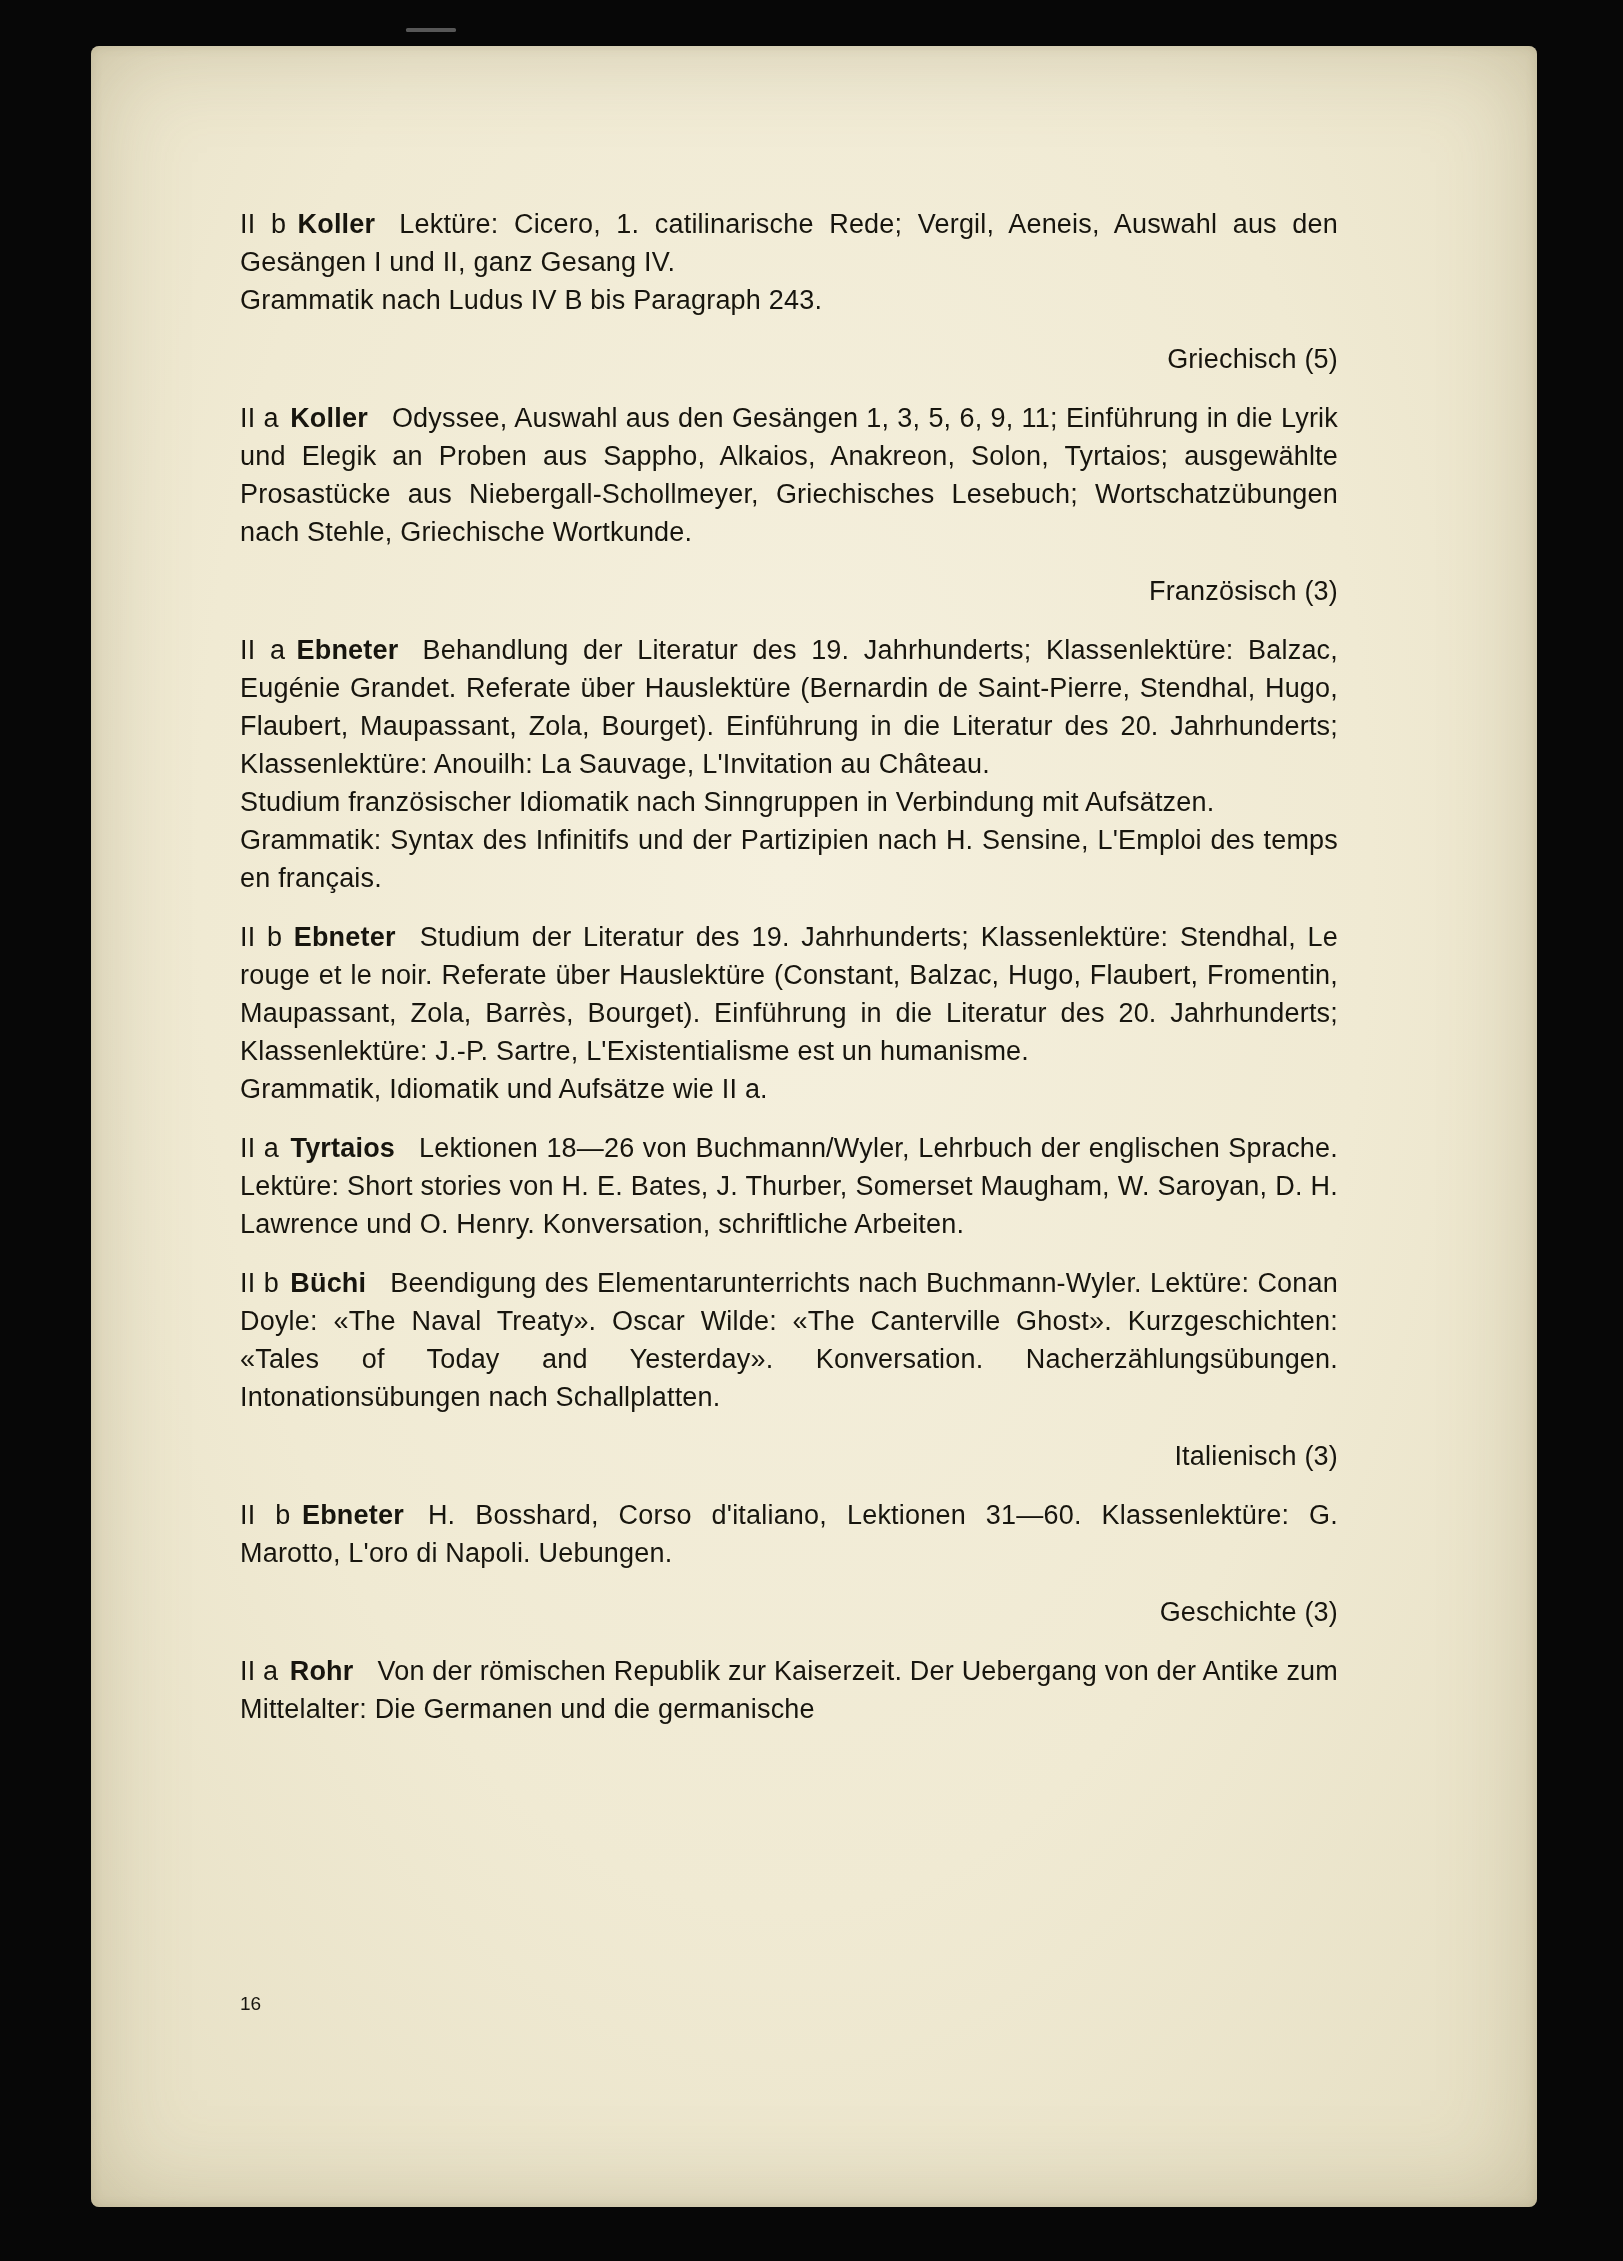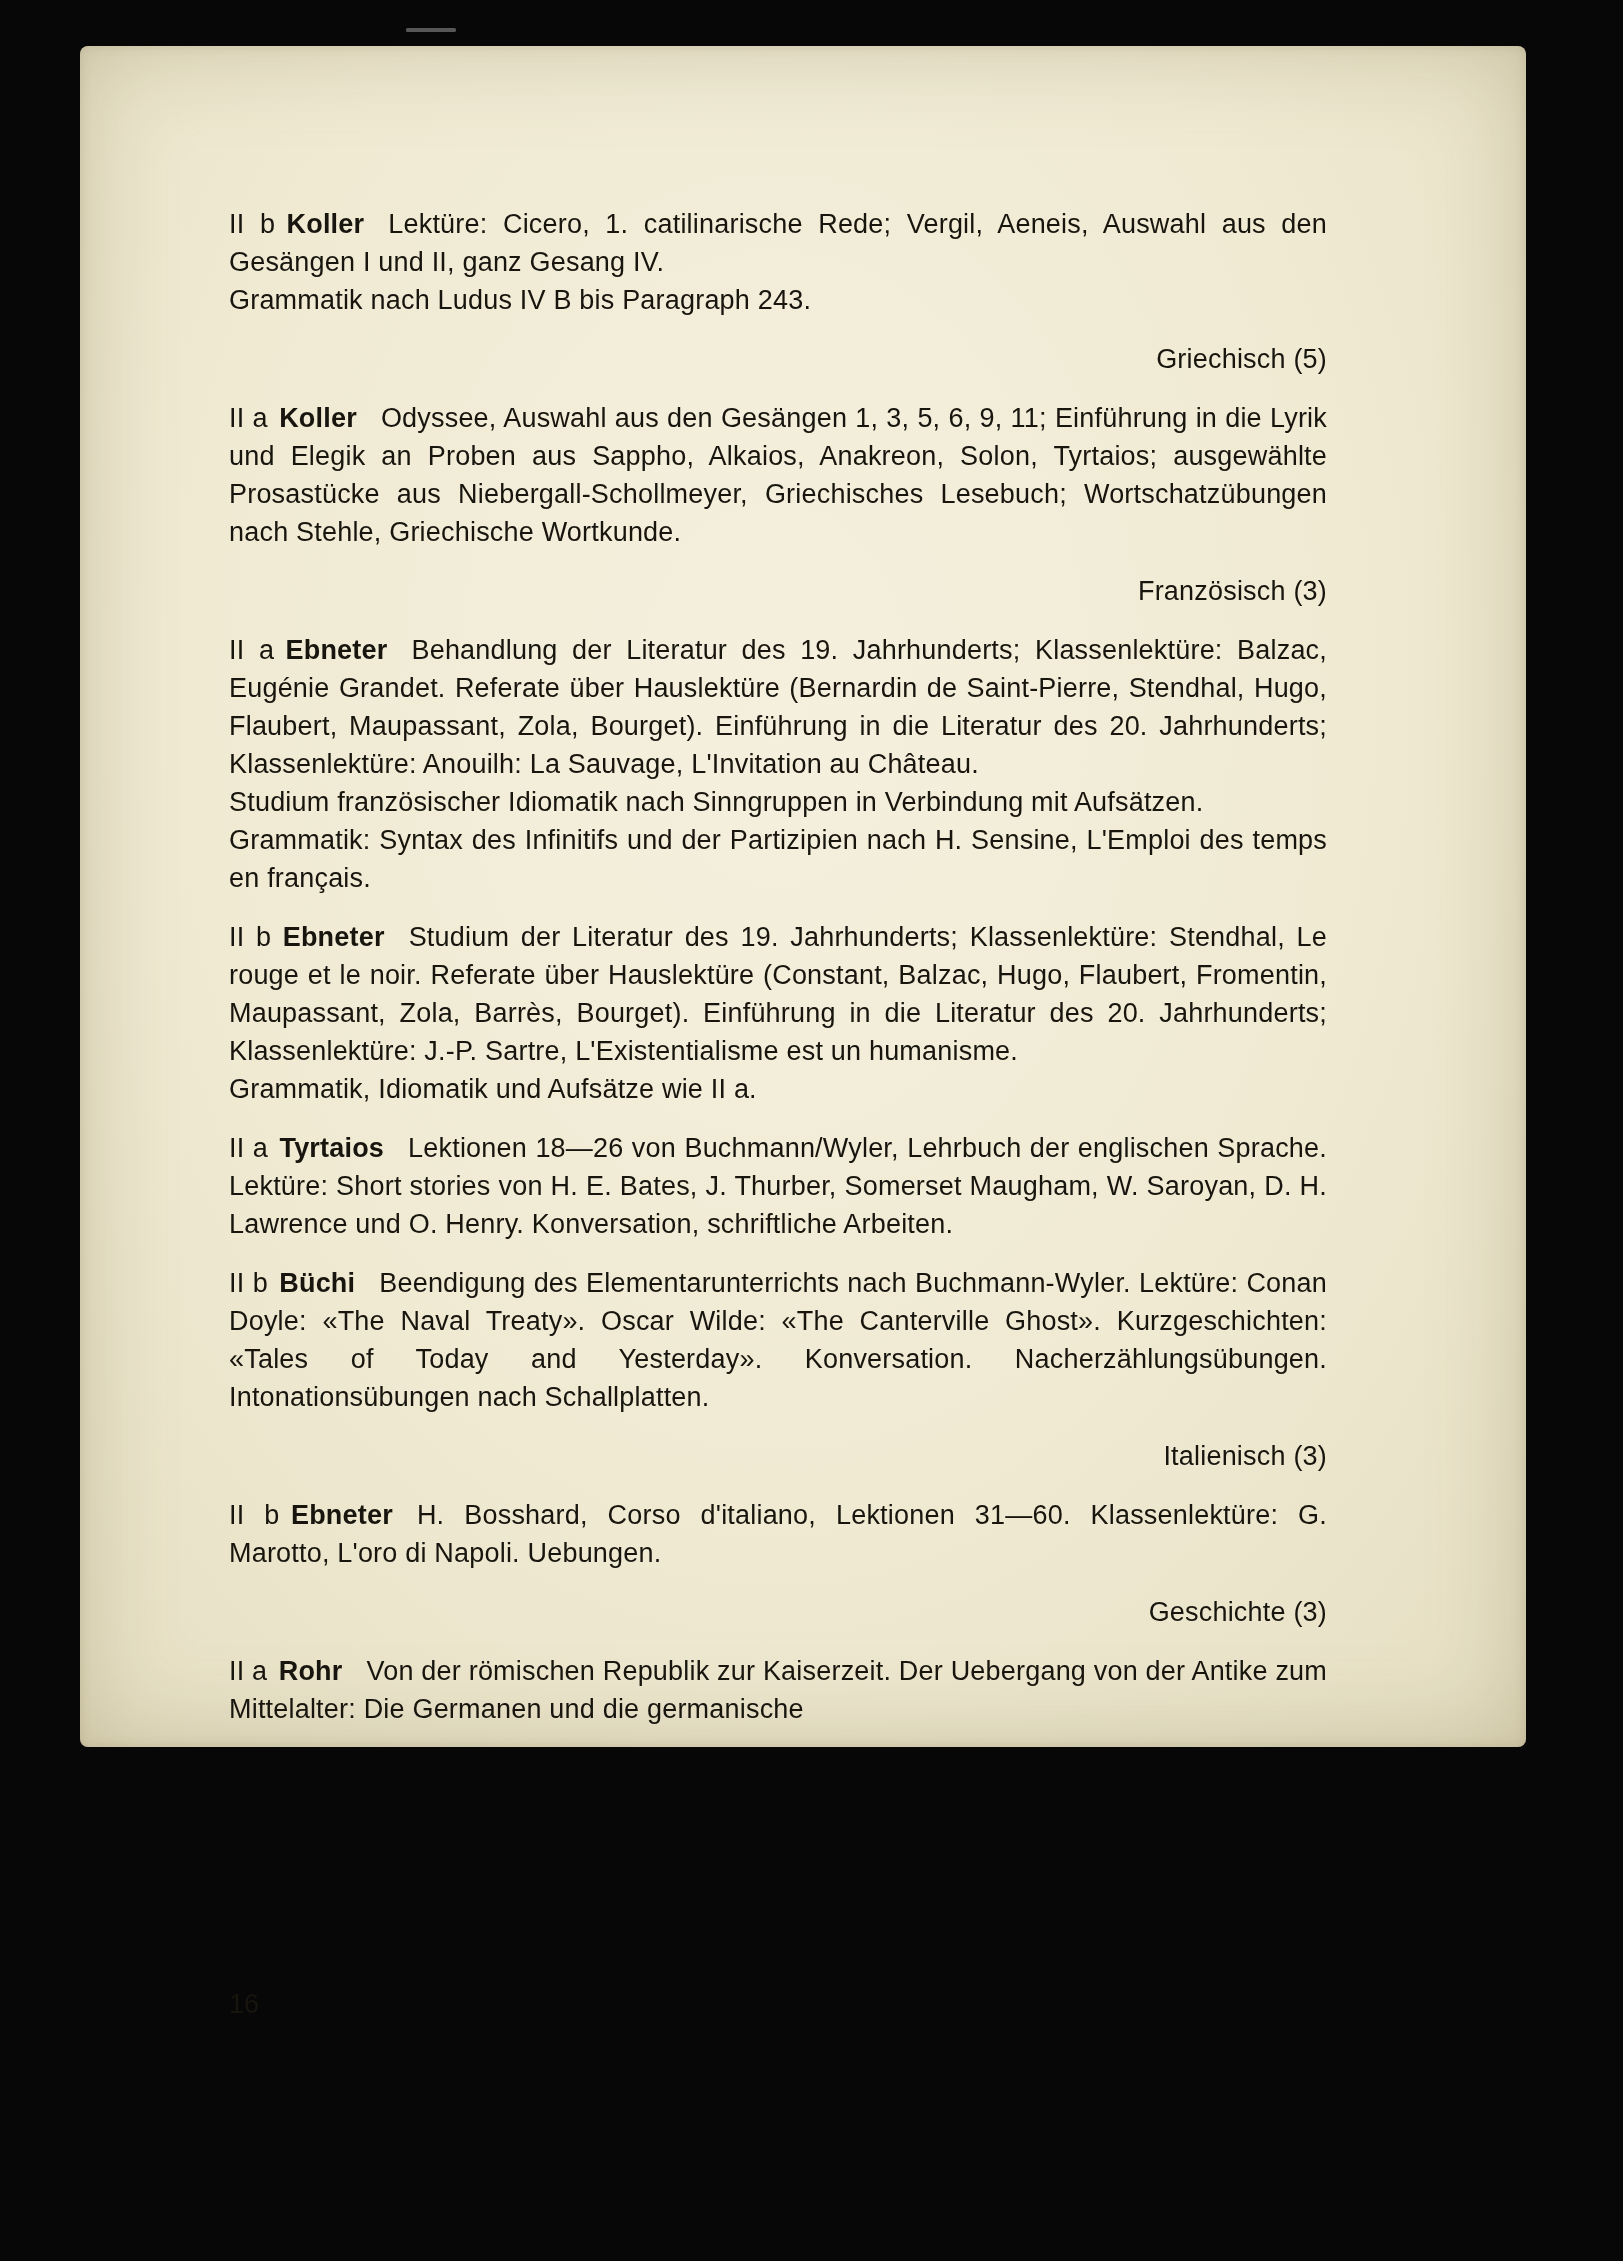--- a/index.html
+++ b/index.html
@@ -18,22 +18,22 @@
   .scan-mark {
     position: absolute;
     left: 406px; top: 28px;
     width: 50px; height: 4px;
     background: #6b6b6b;
     border-radius: 1.6px;
     opacity: 0.8;
   }
   .paper {
     position: absolute;
-    left: 80px; top: 46px;
-    width: 1446px; height: 1701px;
+    left: 91px; top: 46px;
+    width: 1446px; height: 2161px;
     background: radial-gradient(ellipse at 48% 38%, #f5f0de 0%, var(--paper) 55%, #e5dec2 100%);
     border-radius: 8px;
     box-shadow: inset 0 0 97px rgba(120, 105, 60, 0.28), inset 0 0 11.4px rgba(110, 100, 60, 0.18);
   }
   .content {
     position: absolute;
     left: 149px; top: 159px;
     width: 1098px;
     color: var(--ink);
     font-size: 27px;
@@ -46,21 +46,21 @@
   .block { margin-bottom: 21px; }
   .block:last-child { margin-bottom: 12px; }
   .heading { text-align: right; }
   .entry-line { text-align: justify; }
   .klass { padding-right: 11.4px; white-space: nowrap; }
   .teacher { font-weight: 700; padding-right: 24px; }
   .page-number {
     position: absolute;
     left: 149px; top: 1939px;
     color: var(--ink);
-    font-size: 27px;
+    font-size: 19px;
     line-height: 38px;
   }
 </style>
 </head>
 <body>
 
 <div class="scan-mark"></div>
 
 <div class="paper">
   <div class="content">

